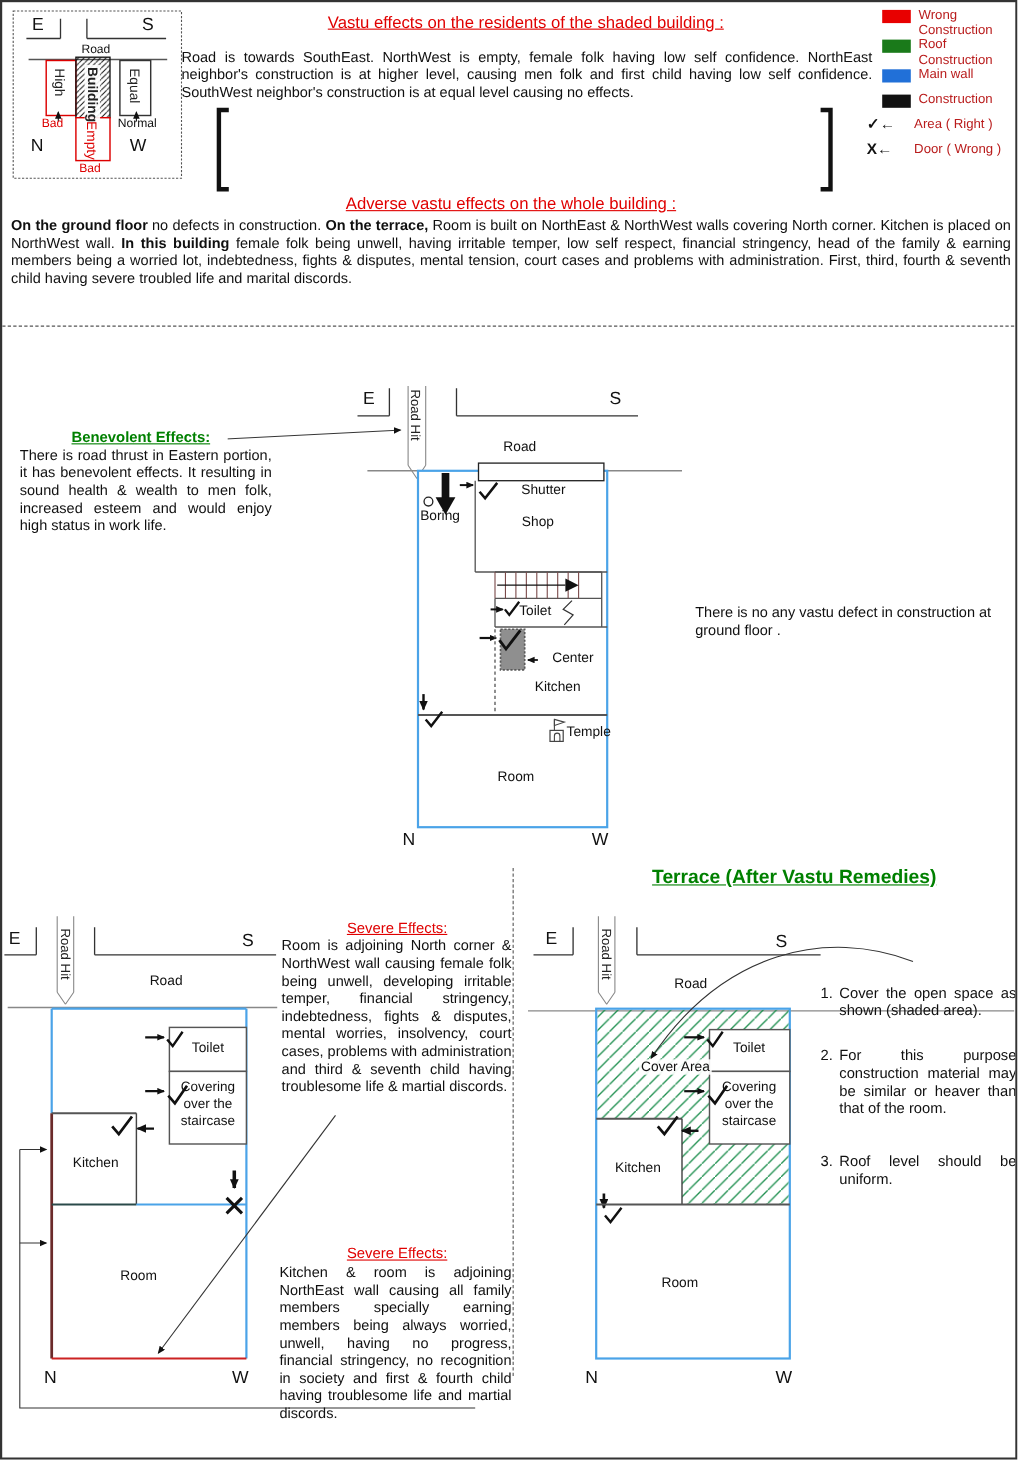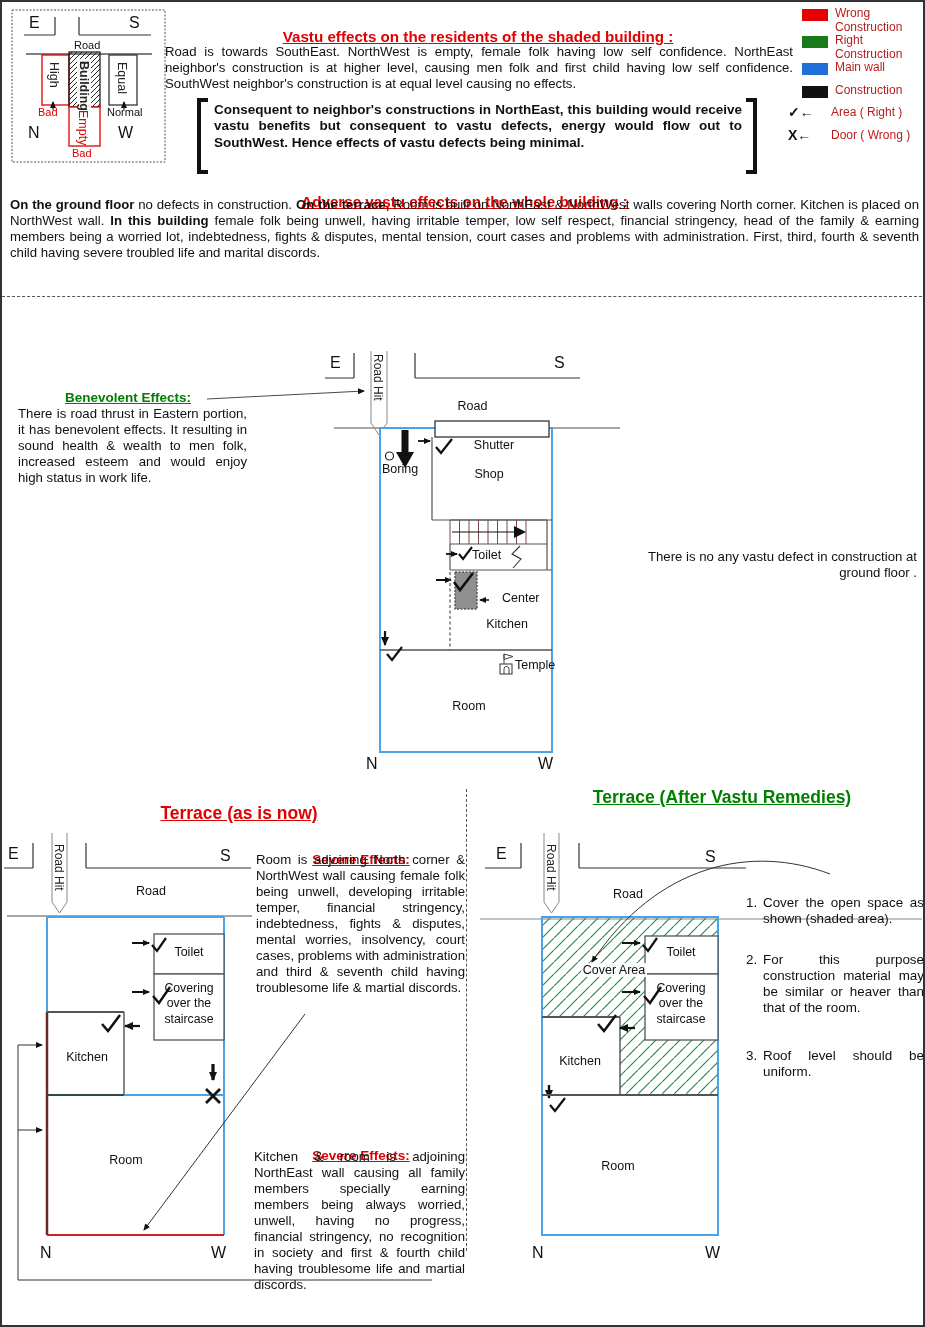--- a/index.html
+++ b/index.html
@@ -2,21 +2,21 @@
 <html style="--heading-red: #e00000; --heading-green: #008000; --wall-blue: #4aa3e8; --wall-maroon: #6b2a2a; --wrong-red: #e80000; --right-green: #1a7a1a; --legend-blue: #2170d8; --construction-black: #111111; --hatch-green: #1f9050;"><head>
 <meta charset="utf-8">
 <style>
   html,body{margin:0;padding:0;background:#fff;font-family:"Liberation Sans",sans-serif;}
   #page{position:relative;width:925px;height:1327px;background:#fff;border:2px solid #333;box-sizing:border-box;overflow:hidden;}
   .lbl{position:absolute;font-size:12.5px;color:#111;white-space:nowrap;line-height:1.1;}
   .ctr{text-align:center;white-space:normal;}
   .dir{font-size:16px;}
   .sm{font-size:11px;}
   .vtext{position:absolute;transform-origin:0 0;transform:rotate(90deg);white-space:nowrap;font-size:12.5px;color:#222;}
-  .h-red{color:var(--heading-red,#e00000);font-weight:bold;text-decoration:underline;margin-top:16px;}
+  .h-red{color:var(--heading-red,#e00000);font-weight:normal;text-decoration:underline;}
   .h-green{color:var(--heading-green,#008000);font-weight:bold;text-decoration:underline;}
   .para{position:absolute;text-align:justify;font-size:13.2px;line-height:1.21;color:#101010;}
   .bold{font-weight:bold;}
   .title-lg{font-size:17.5px;}
   .red{color:#dd0000;}
   .sw{position:absolute;width:26px;height:12px;}
   .remedy{position:absolute;display:flex;font-size:13.4px;line-height:1.2;color:#101010;}
   .remedy .num{width:17px;flex:none;}
   .remedy .txt{text-align:justify;}
   .legend-lbl{position:absolute;font-size:12px;line-height:1.15;width:86px;color:#b91c1c;}
@@ -216,58 +216,56 @@
   <div class="vtext sm" style="left:127px;top:60px;">Equal</div>
   <div class="vtext sm red" style="left:88px;top:108px;">Empty</div>
   <div class="lbl sm red" style="left:36px;top:104px;">Bad</div>
   <div class="lbl sm" style="left:105px;top:104px;">Normal</div>
   <div class="lbl sm red" style="left:70px;top:145px;">Bad</div>
   <div class="lbl dir" style="left:26px;top:122px;">N</div>
   <div class="lbl dir" style="left:116px;top:122px;">W</div>
 
   <div class="lbl h-red ctr" style="left:160px;top:11px;width:632px;font-size:15.2px;">Vastu effects on the residents of the shaded building :</div>
   <div class="para" style="left:163px;top:42px;width:628px;">Road is towards SouthEast. NorthWest is empty, female folk having low self confidence. NorthEast neighbor's construction is at higher level, causing men folk and first child having low self confidence. SouthWest neighbor's construction is at equal level causing no effects.</div>
-  <div class="para bold" style="left:212px;top:100px;width:528px;font-size:13.5px;">Consequent to neighbor's constructions in NorthEast, this building would receive vastu benefits but consequent to vastu defects, energy would flow out to SouthWest. Hence effects of vastu defects being minimal.</div>
 
   <div class="sw" style="left:800px;top:7px;background:#e80000;"></div>
   <div class="legend-lbl" style="left:833px;top:5px;">Wrong Construction</div>
   <div class="sw" style="left:800px;top:34px;background:#1a7a1a;"></div>
-  <div class="legend-lbl" style="left:833px;top:32px;">Right Construction</div>
+  <div class="legend-lbl" style="left:833px;top:32px;">Roof Construction</div>
   <div class="sw" style="left:800px;top:61px;background:#2170d8;"></div>
   <div class="legend-lbl" style="left:833px;top:59px;">Main wall</div>
   <div class="sw" style="left:800px;top:84px;background:#111;"></div>
   <div class="legend-lbl" style="left:833px;top:82px;">Construction</div>
   <div class="door-glyph" style="left:786px;top:102px;"><span>✓</span><span>←</span></div>
   <div class="legend-lbl" style="left:829px;top:104px;white-space:nowrap;">Area ( Right )</div>
   <div class="door-glyph" style="left:786px;top:125px;"><span>X</span><span>←</span></div>
   <div class="legend-lbl" style="left:829px;top:127px;white-space:nowrap;">Door ( Wrong )</div>
 
   <div class="lbl h-red ctr" style="left:0;top:176px;width:925px;font-size:15.2px;">Adverse vastu effects on the whole building :</div>
   <div class="para" style="left:8px;top:195px;width:909px;"><span class="bold">On the ground floor</span><span> no defects in construction. </span><span class="bold">On the terrace,</span><span> Room is built on NorthEast &amp; NorthWest walls covering North corner. Kitchen is placed on NorthWest wall. </span><span class="bold">In this building</span><span> female folk being unwell, having irritable temper, low self respect, financial stringency, head of the family &amp; earning members being a worried lot, indebtedness, fights &amp; disputes, mental tension, court cases and problems with administration. First, third, fourth &amp; seventh child having severe troubled life and marital discords.</span></div>
 
   <div class="lbl h-green" style="left:63px;top:389px;font-size:13.5px;">Benevolent Effects:</div>
   <div class="para" style="left:16px;top:404px;width:229px;">There is road thrust in Eastern portion, it has benevolent effects. It resulting in sound health &amp; wealth to men folk, increased esteem and would enjoy high status in work life.</div>
-  <div class="para" style="left:630px;top:547px;width:285px;text-align:right;">There is no any vastu defect in construction at ground floor .</div>
+  <div class="para" style="left:630px;top:547px;width:285px;text-align:left;">There is no any vastu defect in construction at ground floor .</div>
 
   <div class="lbl dir" style="left:328px;top:352px;">E</div>
   <div class="lbl dir" style="left:552px;top:352px;">S</div>
   <div class="vtext" style="left:383px;top:352px;font-size:12px;">Road Hit</div>
   <div class="lbl ctr" style="left:443px;top:398px;width:55px;">Road</div>
   <div class="lbl ctr" style="left:452px;top:437px;width:80px;">Shutter</div>
   <div class="lbl" style="left:380px;top:461px;text-align:center;">Boring</div>
   <div class="lbl ctr" style="left:457px;top:466px;width:60px;">Shop</div>
   <div class="lbl" style="left:470px;top:547px;">Toilet</div>
   <div class="lbl" style="left:489px;top:590px;margin-left:11px;">Center</div>
   <div class="lbl ctr" style="left:475px;top:616px;width:60px;">Kitchen</div>
   <div class="lbl" style="left:513px;top:657px;">Temple</div>
   <div class="lbl ctr" style="left:437px;top:698px;width:60px;">Room</div>
   <div class="lbl dir" style="left:364px;top:753px;">N</div>
   <div class="lbl dir" style="left:536px;top:753px;">W</div>
 
-  <div class="lbl h-red ctr title-lg" style="left:72px;top:786px;width:330px;">Terrace (as is now)</div>
   <div class="lbl dir" style="left:6px;top:843px;">E</div>
   <div class="lbl dir" style="left:218px;top:845px;">S</div>
   <div class="vtext" style="left:64px;top:842px;font-size:12px;">Road Hit</div>
   <div class="lbl ctr" style="left:123px;top:883px;width:52px;">Road</div>
   <div class="lbl ctr" style="left:158px;top:944px;width:58px;">Toilet</div>
   <div class="lbl ctr" style="left:151px;top:979px;width:72px;font-size:12.3px;line-height:1.25;">Covering over the staircase</div>
   <div class="lbl ctr" style="left:55px;top:1049px;width:60px;">Kitchen</div>
   <div class="lbl ctr" style="left:93px;top:1152px;width:62px;">Room</div>
   <div class="lbl dir" style="left:38px;top:1242px;">N</div>
   <div class="lbl dir" style="left:209px;top:1242px;">W</div>

